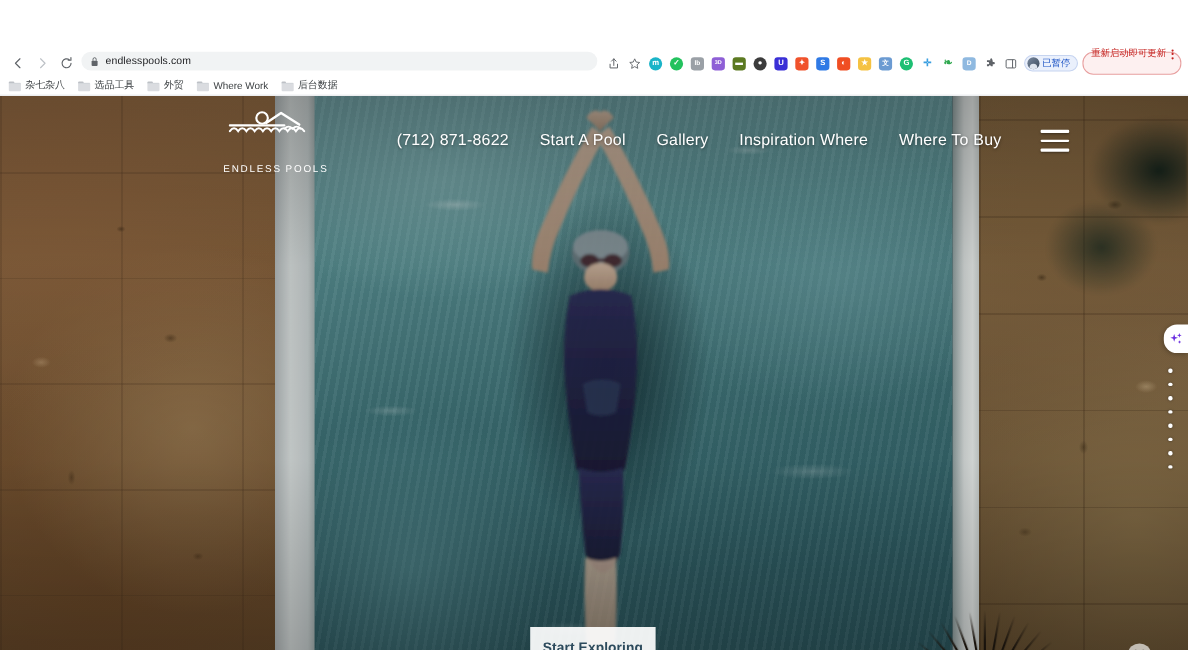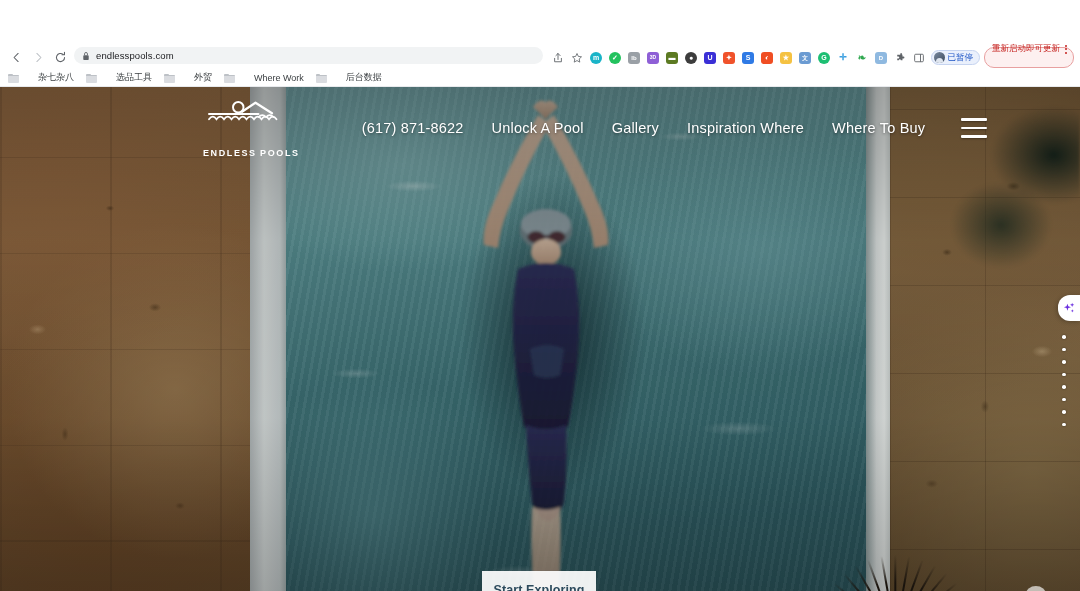--- a/index.html
+++ b/index.html
@@ -119,21 +119,21 @@
   .bookmarks {
     height: 18px;
     display: flex;
     align-items: center;
     padding: 0 8px;
     gap: 12px;
     background: #ffffff;
     border-bottom: 1px solid #e8eaed;
   }
   .bm {
-    display: flex; align-items: center; gap: 19px;
+    display: flex; align-items: center; gap: 4px;
     cursor: pointer;
     flex: 0 0 auto;
   }
   .bm-label { font-size: 9px; color: #3c4043; white-space: nowrap; }
   .folder-ico { width: 11px; height: 9px; position: relative; flex:0 0 auto; }
   .folder-ico::before {
     content:""; position:absolute; left:0; top:0.5px; width:4.5px; height:2px;
     background:#bdc1c6; border-radius:1px 1px 0 0;
   }
   .folder-ico::after {
@@ -262,21 +262,21 @@
     position: absolute; top: 0; left: 0; right: 0;
     height: 68px;
     display: flex;
     align-items: center;
     padding: 14px 20px 0 28px;
     z-index: 10;
   }
   .logo { display:flex; flex-direction:column; align-items:flex-start; cursor:pointer; margin-left:175px; }
   .logo-mark { width: 90px; height: 30px; display:block; }
   .logo-word {
-    font-size: 9px; letter-spacing: 1.6px; color: #fff; font-weight: 700;
+    font-size: 9px; letter-spacing: 1.6px; color: #fff; font-weight: 400;
     margin-top: 19px; white-space: nowrap;
   }
   .nav-links {
     display: flex; align-items: center; gap: 28px;
     margin-left: 62px;
   }
   .nav-link {
     color: #ffffff;
     font-size: 14.5px;
     font-weight: 500;
@@ -631,22 +631,22 @@
         <line x1="8" y1="20" x2="74" y2="20" stroke="#fff" stroke-width="2.6" stroke-linecap="round"></line>
 
         <path d="M8 27 q5 -7 10 0 q5 -7 10 0 q5 -7 10 0 q5 -7 10 0 q5 -7 10 0 q5 -7 10 0 q5 -7 10 0 q5 -7 10 0 q5 -7 10 0" fill="none" stroke="#fff" stroke-width="2.4" stroke-linecap="round"></path>
 
         <path d="M74 24 q5 -5 10 0 q5 -5 10 0" fill="none" stroke="#fff" stroke-width="2.2" stroke-linecap="round"></path>
       </svg>
       <span class="logo-word">ENDLESS POOLS</span>
     </div>
 
     <div class="nav-links">
-      <span class="nav-link">(617) 871-8622</span>
-      <span class="nav-link">Unlock A Pool</span>
+      <span class="nav-link">(712) 871-8622</span>
+      <span class="nav-link">Start A Pool</span>
       <span class="nav-link">Gallery</span>
       <span class="nav-link">Inspiration Where</span>
       <span class="nav-link">Where To Buy</span>
     </div>
 
     <div class="hamburger">
       <span></span>
         <span></span>
         <span></span>
     </div>

